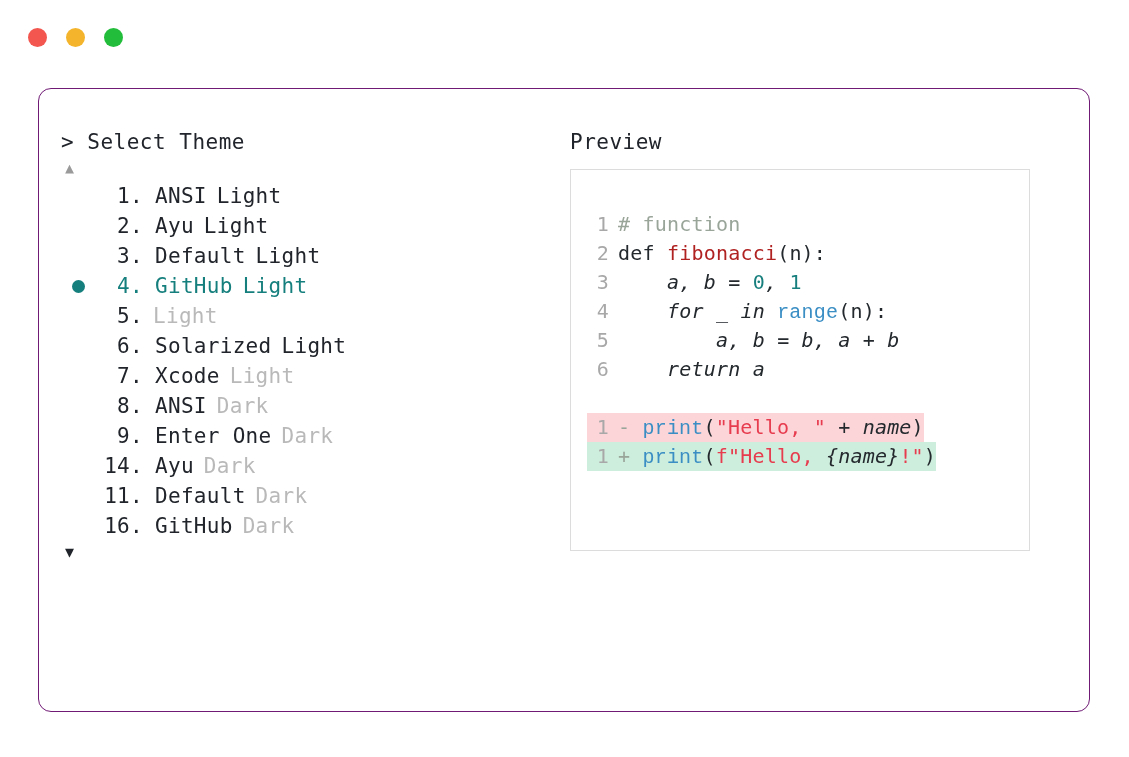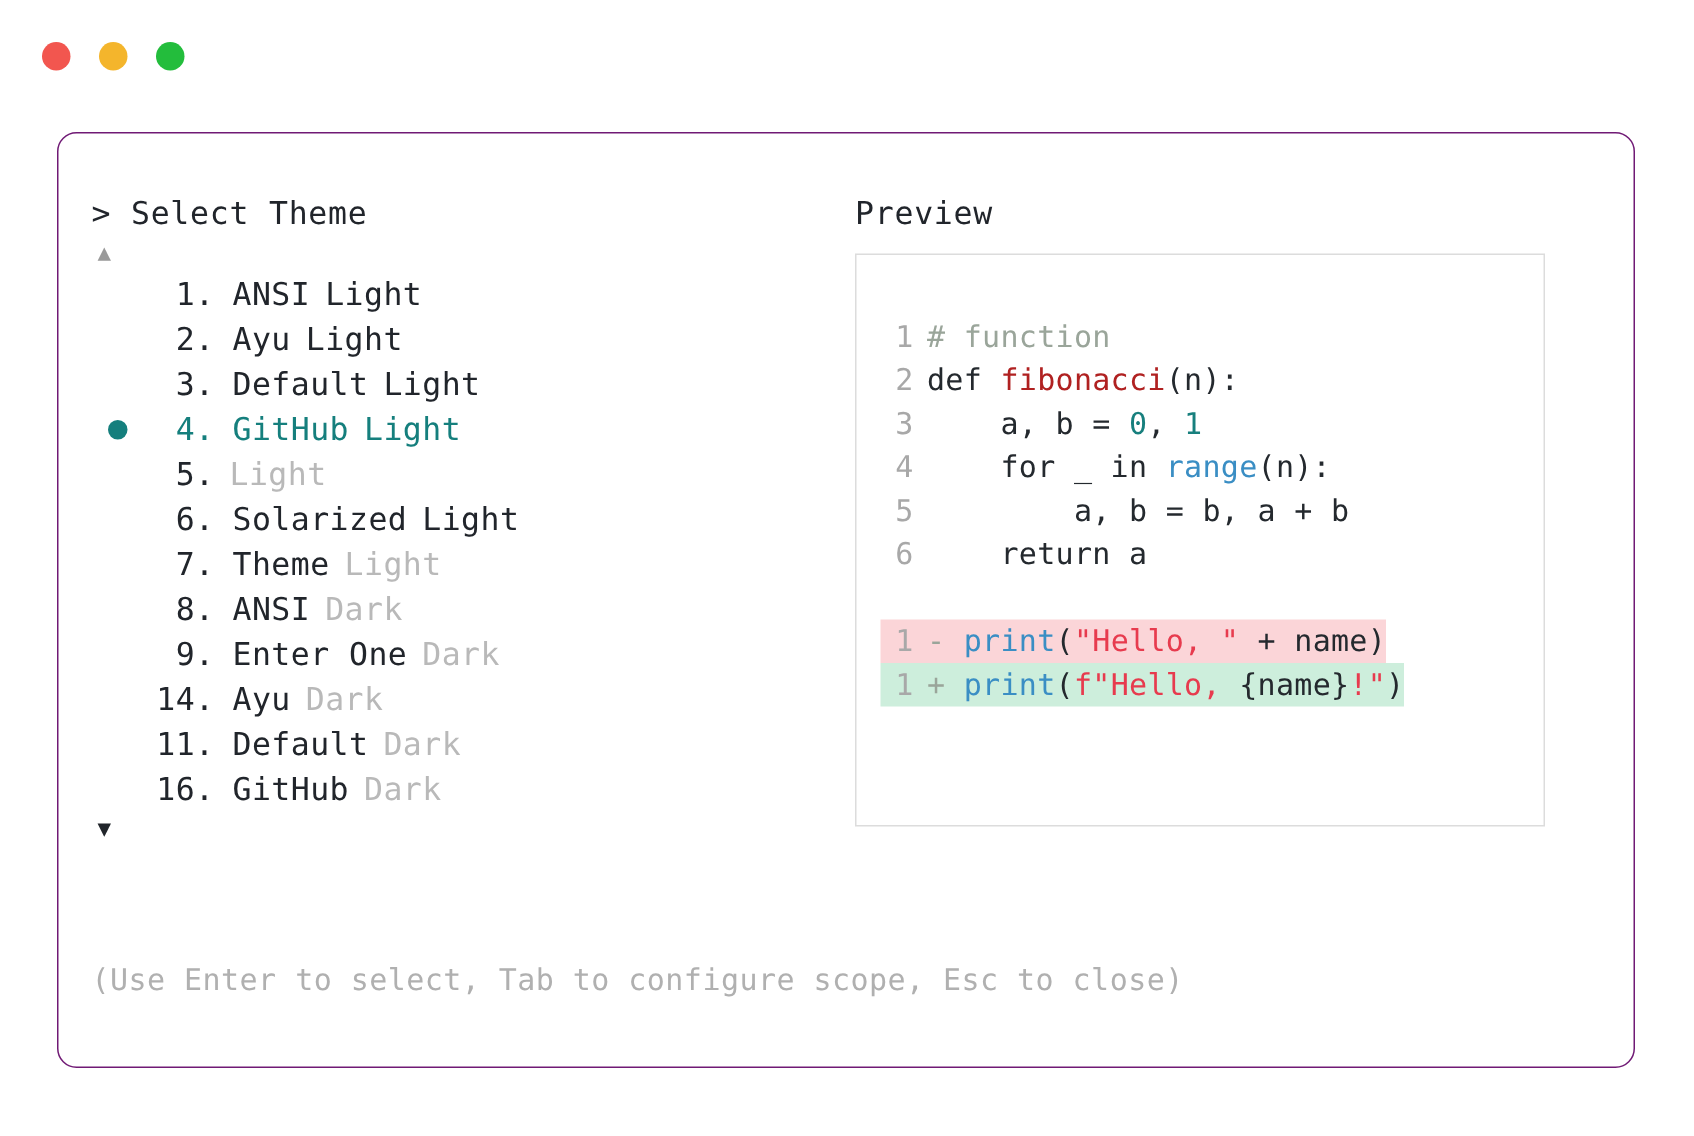--- a/index.html
+++ b/index.html
@@ -167,23 +167,23 @@
     text-align: right;
     color: #a8a8a8;
     margin-right: 9px;
   }
   .blankline { height: 29px; }
 
   
   .tok-comment { color: #9aa59a; }
   .tok-kw      { color: #24292e; }
   .tok-fn      { color: #b02121; }
-  .tok-plain   { color: #24292e; }
+  .tok-plain   { color: #24292e; font-style: italic; }
   .tok-num     { color: #177f7d; }
-  .tok-builtin { color: #3a8ec4; }
+  .tok-builtin { color: #3a8ec4; font-family: Liberation Mono, monospace; }
   .tok-str     { color: #e73b4e; }
   .tok-punct   { color: #24292e; }
 
   .diffline { height: 29px; display: block; width: fit-content; }
   .diffline.minus { background: #fbd5d8; }
   .diffline.plus  { background: #cdeedc; }
   .diffsign { color: #9aa59a; }
 </style>
 </head>
 <body>
@@ -200,32 +200,31 @@
     <div class="left-col">
       <div class="header-line">&gt; Select Theme</div>
       <div class="arrow up">▲</div>
       <div class="theme-list" id="theme-list">
           <div class="theme-row"><span class="bullet-cell"></span><span class="idx">1.</span><span class="name">ANSI</span><span class="variant">Light</span></div>
           <div class="theme-row"><span class="bullet-cell"></span><span class="idx">2.</span><span class="name">Ayu</span><span class="variant">Light</span></div>
           <div class="theme-row"><span class="bullet-cell"></span><span class="idx">3.</span><span class="name">Default</span><span class="variant">Light</span></div>
           <div class="theme-row selected"><span class="bullet-cell"><span class="bullet"></span></span><span class="idx">4.</span><span class="name">GitHub</span><span class="variant">Light</span></div>
           <div class="theme-row"><span class="bullet-cell"></span><span class="idx">5.</span><span class="variant muted">Light</span></div>
           <div class="theme-row"><span class="bullet-cell"></span><span class="idx">6.</span><span class="name">Solarized</span><span class="variant">Light</span></div>
-          <div class="theme-row"><span class="bullet-cell"></span><span class="idx">7.</span><span class="name">Theme</span><span class="variant muted">Light</span></div>
+          <div class="theme-row"><span class="bullet-cell"></span><span class="idx">7.</span><span class="name">Xcode</span><span class="variant muted">Light</span></div>
           <div class="theme-row"><span class="bullet-cell"></span><span class="idx">8.</span><span class="name">ANSI</span><span class="variant muted">Dark</span></div>
           <div class="theme-row"><span class="bullet-cell"></span><span class="idx">9.</span><span class="name">Enter One</span><span class="variant muted">Dark</span></div>
           <div class="theme-row"><span class="bullet-cell"></span><span class="idx">14.</span><span class="name">Ayu</span><span class="variant muted">Dark</span></div>
           <div class="theme-row"><span class="bullet-cell"></span><span class="idx">11.</span><span class="name">Default</span><span class="variant muted">Dark</span></div>
           <div class="theme-row"><span class="bullet-cell"></span><span class="idx">16.</span><span class="name">GitHub</span><span class="variant muted">Dark</span></div>
         </div>
       <div class="arrow down">▼</div>
     </div>
 
     <div class="right-col">
       <div class="header-line">Preview</div>
       <div class="preview-box">
         <div class="code" id="code-block"><div class="cline"><span class="ln">1</span><span class="tok-comment"># function</span></div><div class="cline"><span class="ln">2</span><span class="tok-kw">def </span><span class="tok-fn">fibonacci</span><span class="tok-punct">(n):</span></div><div class="cline"><span class="ln">3</span><span class="tok-plain">    a, b = </span><span class="tok-num">0</span><span class="tok-plain">, </span><span class="tok-num">1</span></div><div class="cline"><span class="ln">4</span><span class="tok-plain">    for _ in </span><span class="tok-builtin">range</span><span class="tok-punct">(n):</span></div><div class="cline"><span class="ln">5</span><span class="tok-plain">        a, b = b, a + b</span></div><div class="cline"><span class="ln">6</span><span class="tok-plain">    return a</span></div><div class="blankline"></div><div><span class="diffline minus"><span class="ln">1</span><span class="diffsign">- </span><span class="tok-builtin">print</span><span class="tok-punct">(</span><span class="tok-str">"Hello, "</span><span class="tok-plain"> + name</span><span class="tok-punct">)</span></span></div><div><span class="diffline plus"><span class="ln">1</span><span class="diffsign">+ </span><span class="tok-builtin">print</span><span class="tok-punct">(</span><span class="tok-str">f"Hello, </span><span class="tok-plain">{name}</span><span class="tok-str">!"</span><span class="tok-punct">)</span></span></div></div>
       </div>
     </div>
 
-    <div class="hint">(Use Enter to select, Tab to configure scope, Esc to close)</div>
   </div>
 </div>
 
 </body></html>

